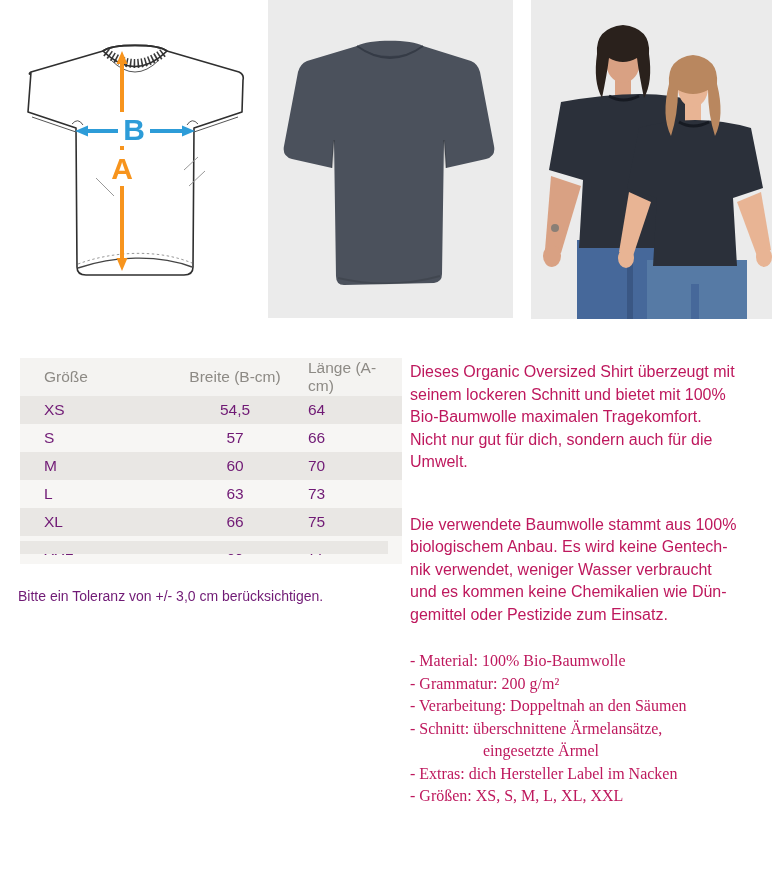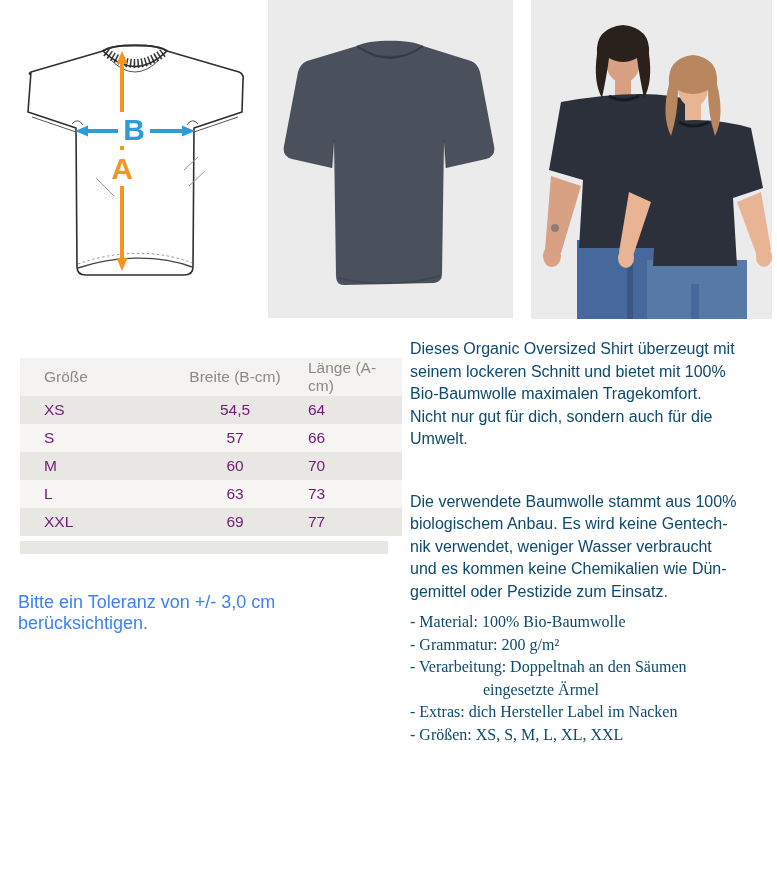--- a/index.html
+++ b/index.html
@@ -17,26 +17,26 @@
               font-size:15.5px;table-layout:fixed;}
   #size-table th{height:27px;font-weight:normal;text-align:left;color:#8d8a85;background:#f4f3f1;}
   #size-table td{height:26px;color:#701a75;}
   #size-table th:nth-child(1),#size-table td:nth-child(1){width:118px;padding-left:24px;}
   #size-table th:nth-child(2),#size-table td:nth-child(2){width:142px;text-align:center;}
   #size-table th:nth-child(3),#size-table td:nth-child(3){width:93px;margin-top:44px;}
   #size-table tbody tr:nth-child(odd) td{background:#e9e7e4;}
   #size-table tbody tr:nth-child(even) td{background:#f7f6f4;}
   #table-footer-strip{position:absolute;left:20px;top:541px;width:368px;height:13px;background:#e9e7e4;}
 
-  #tolerance-note{position:absolute;left:18px;top:574px;width:380px;font-size:18px;color:#3b82f6;}
+  #tolerance-note{position:absolute;left:18px;top:574px;width:380px;font-size:14px;color:#701a75;}
 
   
-  #description{position:absolute;left:410px;top:338px;width:366px;font-size:16px;line-height:22.5px;color:#0c4a6e;}
+  #description{position:absolute;left:410px;top:361px;width:366px;font-size:16px;line-height:22.5px;color:#be185d;}
   #description .para{white-space:pre-line;margin:0 0 40px 0;}
-  #description .para.second{margin-bottom:8px;}
+  #description .para.second{margin-bottom:24px;}
   #description .detail-line{white-space:pre;font-family:Liberation Serif, serif;}
   #description .detail-line.indent{padding-left:73px;}
 </style>
 </head>
 <body>
 
 <div class="page">
 
   <div class="fig" id="diagram-box">
     <svg width="232" height="300" viewBox="0 0 232 300">
@@ -157,20 +157,25 @@
       </tr>
       <tr>
         <td>M</td>
         <td>60</td>
         <td>70</td>
       </tr>
       <tr>
         <td>L</td>
         <td>63</td>
         <td>73</td>
+      </tr>
+      <tr>
+        <td>XL</td>
+        <td>66</td>
+        <td>75</td>
       </tr>
       <tr>
         <td>XXL</td>
         <td>69</td>
         <td>77</td>
       </tr>
     </tbody>
   </table>
   <div id="table-footer-strip"></div>
 
@@ -184,19 +189,20 @@
 Umwelt.</p>
     <p class="para second">Die verwendete Baumwolle stammt aus 100%
 biologischem Anbau. Es wird keine Gentech-
 nik verwendet, weniger Wasser verbraucht
 und es kommen keine Chemikalien wie Dün-
 gemittel oder Pestizide zum Einsatz.</p>
     <div>
       <div class="detail-line">- Material: 100% Bio-Baumwolle</div>
       <div class="detail-line">- Grammatur: 200 g/m²</div>
       <div class="detail-line">- Verarbeitung: Doppeltnah an den Säumen</div>
+      <div class="detail-line">- Schnitt: überschnittene Ärmelansätze,</div>
       <div class="detail-line indent">eingesetzte Ärmel</div>
       <div class="detail-line">- Extras: dich Hersteller Label im Nacken</div>
       <div class="detail-line">- Größen: XS, S, M, L, XL, XXL</div>
     </div>
   </div>
 
 </div>
 
 </body></html>

